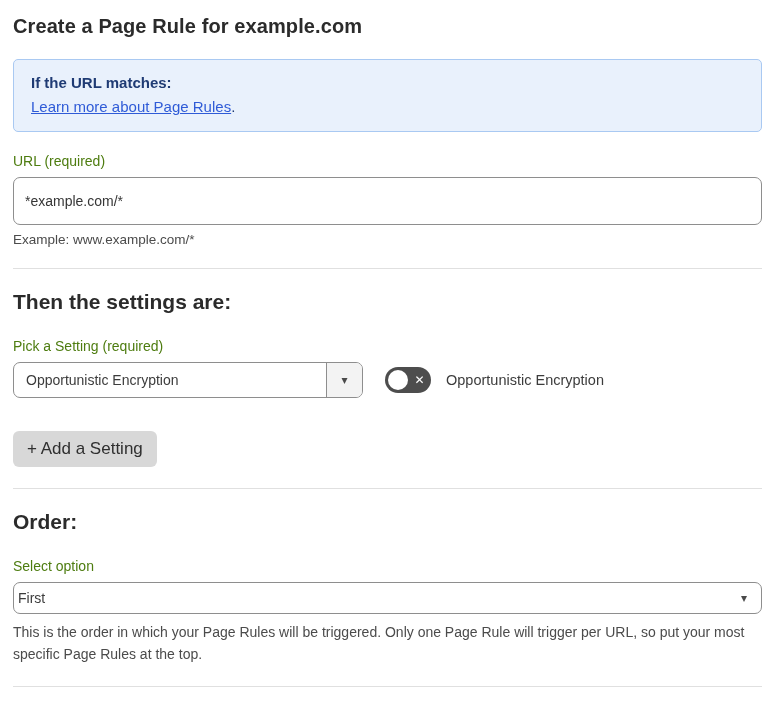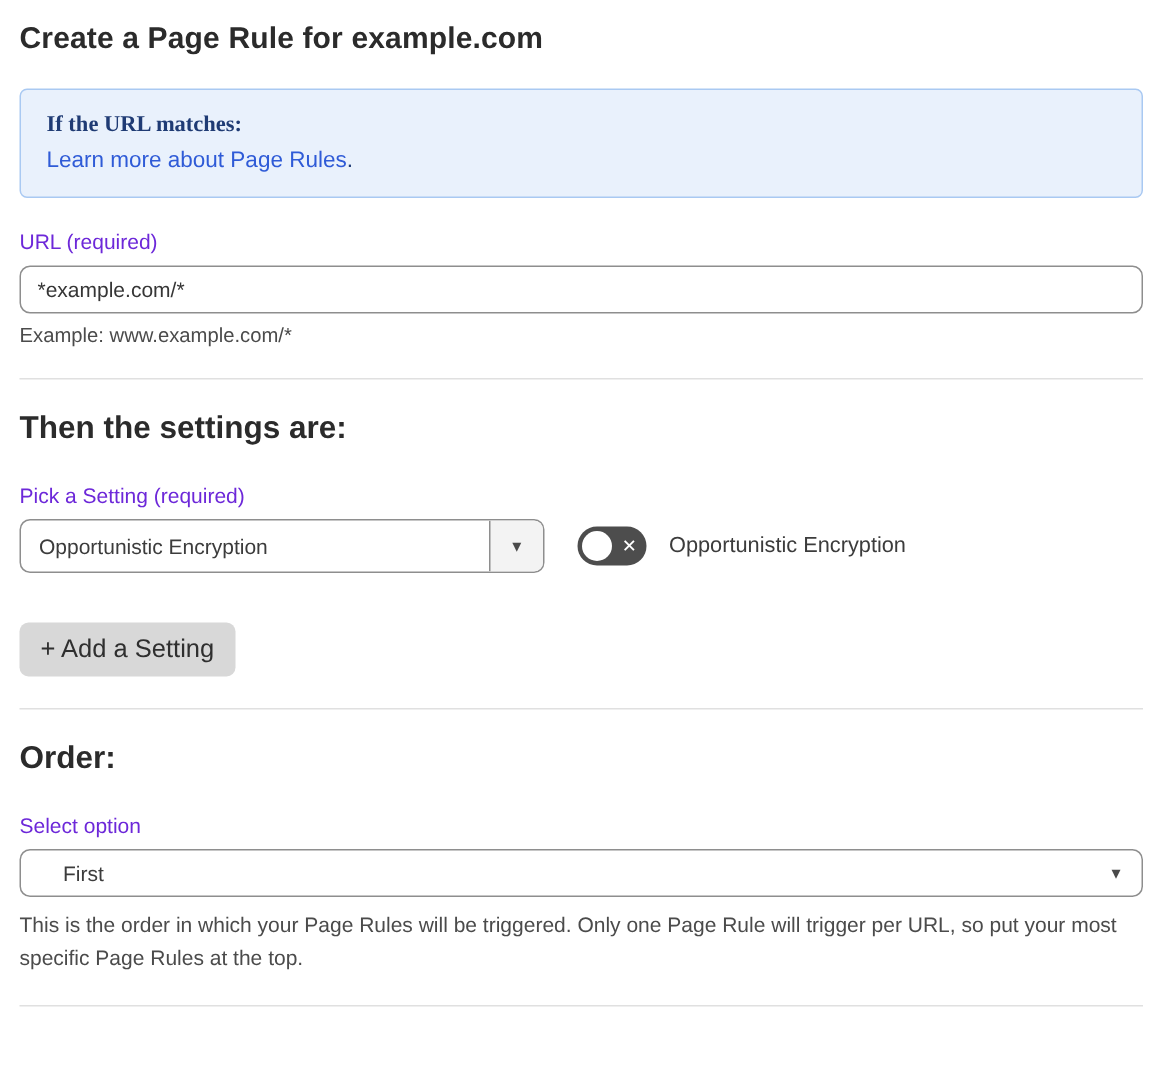--- a/index.html
+++ b/index.html
@@ -21,37 +21,38 @@
   .info-box {
     background: #e9f1fc;
     border: 1px solid #a9c9f2;
     border-radius: 5px;
     padding: 11px 17px 12px 17px;
     color: #1f3b74;
     font-size: 15px;
     line-height: 24px;
     margin-bottom: 21px;
   }
-  .info-box .info-heading { font-weight: bold; font-family: Liberation Serif, serif; }
+  .info-box .info-heading { font-weight: bold; }
   .info-box a.info-link {
     color: #2f5bd7;
+    text-decoration: underline;
     cursor: pointer;
     text-align: right;
   }
   .info-box .link-suffix { color: #1f3b74; }
   .field-label {
     display: block;
     font-size: 14px;
-    color: #6d28d9;
+    color: #4d7c0f;
     margin-bottom: 8px;
   }
   .text-input {
     display: block;
     width: 100%;
-    height: 32px;
+    height: 48px;
     border: 1px solid #8e8e8e;
     border-radius: 7px;
     padding: 0 11px;
     font-size: 14px;
     font-family: "Liberation Sans", "DejaVu Sans", sans-serif;
     color: #363636;
     background: #ffffff;
     outline: none;
   }
   .helper-text {
@@ -153,21 +154,21 @@
   .add-setting-btn { margin-top: 33px; padding: 8px 14px; }
   .order-select {
     position: relative;
     width: 100%;
     height: 32px;
     border: 1px solid #8e8e8e;
     border-radius: 7px;
     background: #ffffff;
     display: flex;
     align-items: center;
-    padding: 0 28px;
+    padding: 0 4px;
     font-size: 14px;
     color: #3c3c3c;
     cursor: pointer;
   }
   .order-select .select-caret {
     position: absolute;
     right: 14px;
     top: 50%;
     transform: translateY(-50%);
     color: #4a4a4a;

